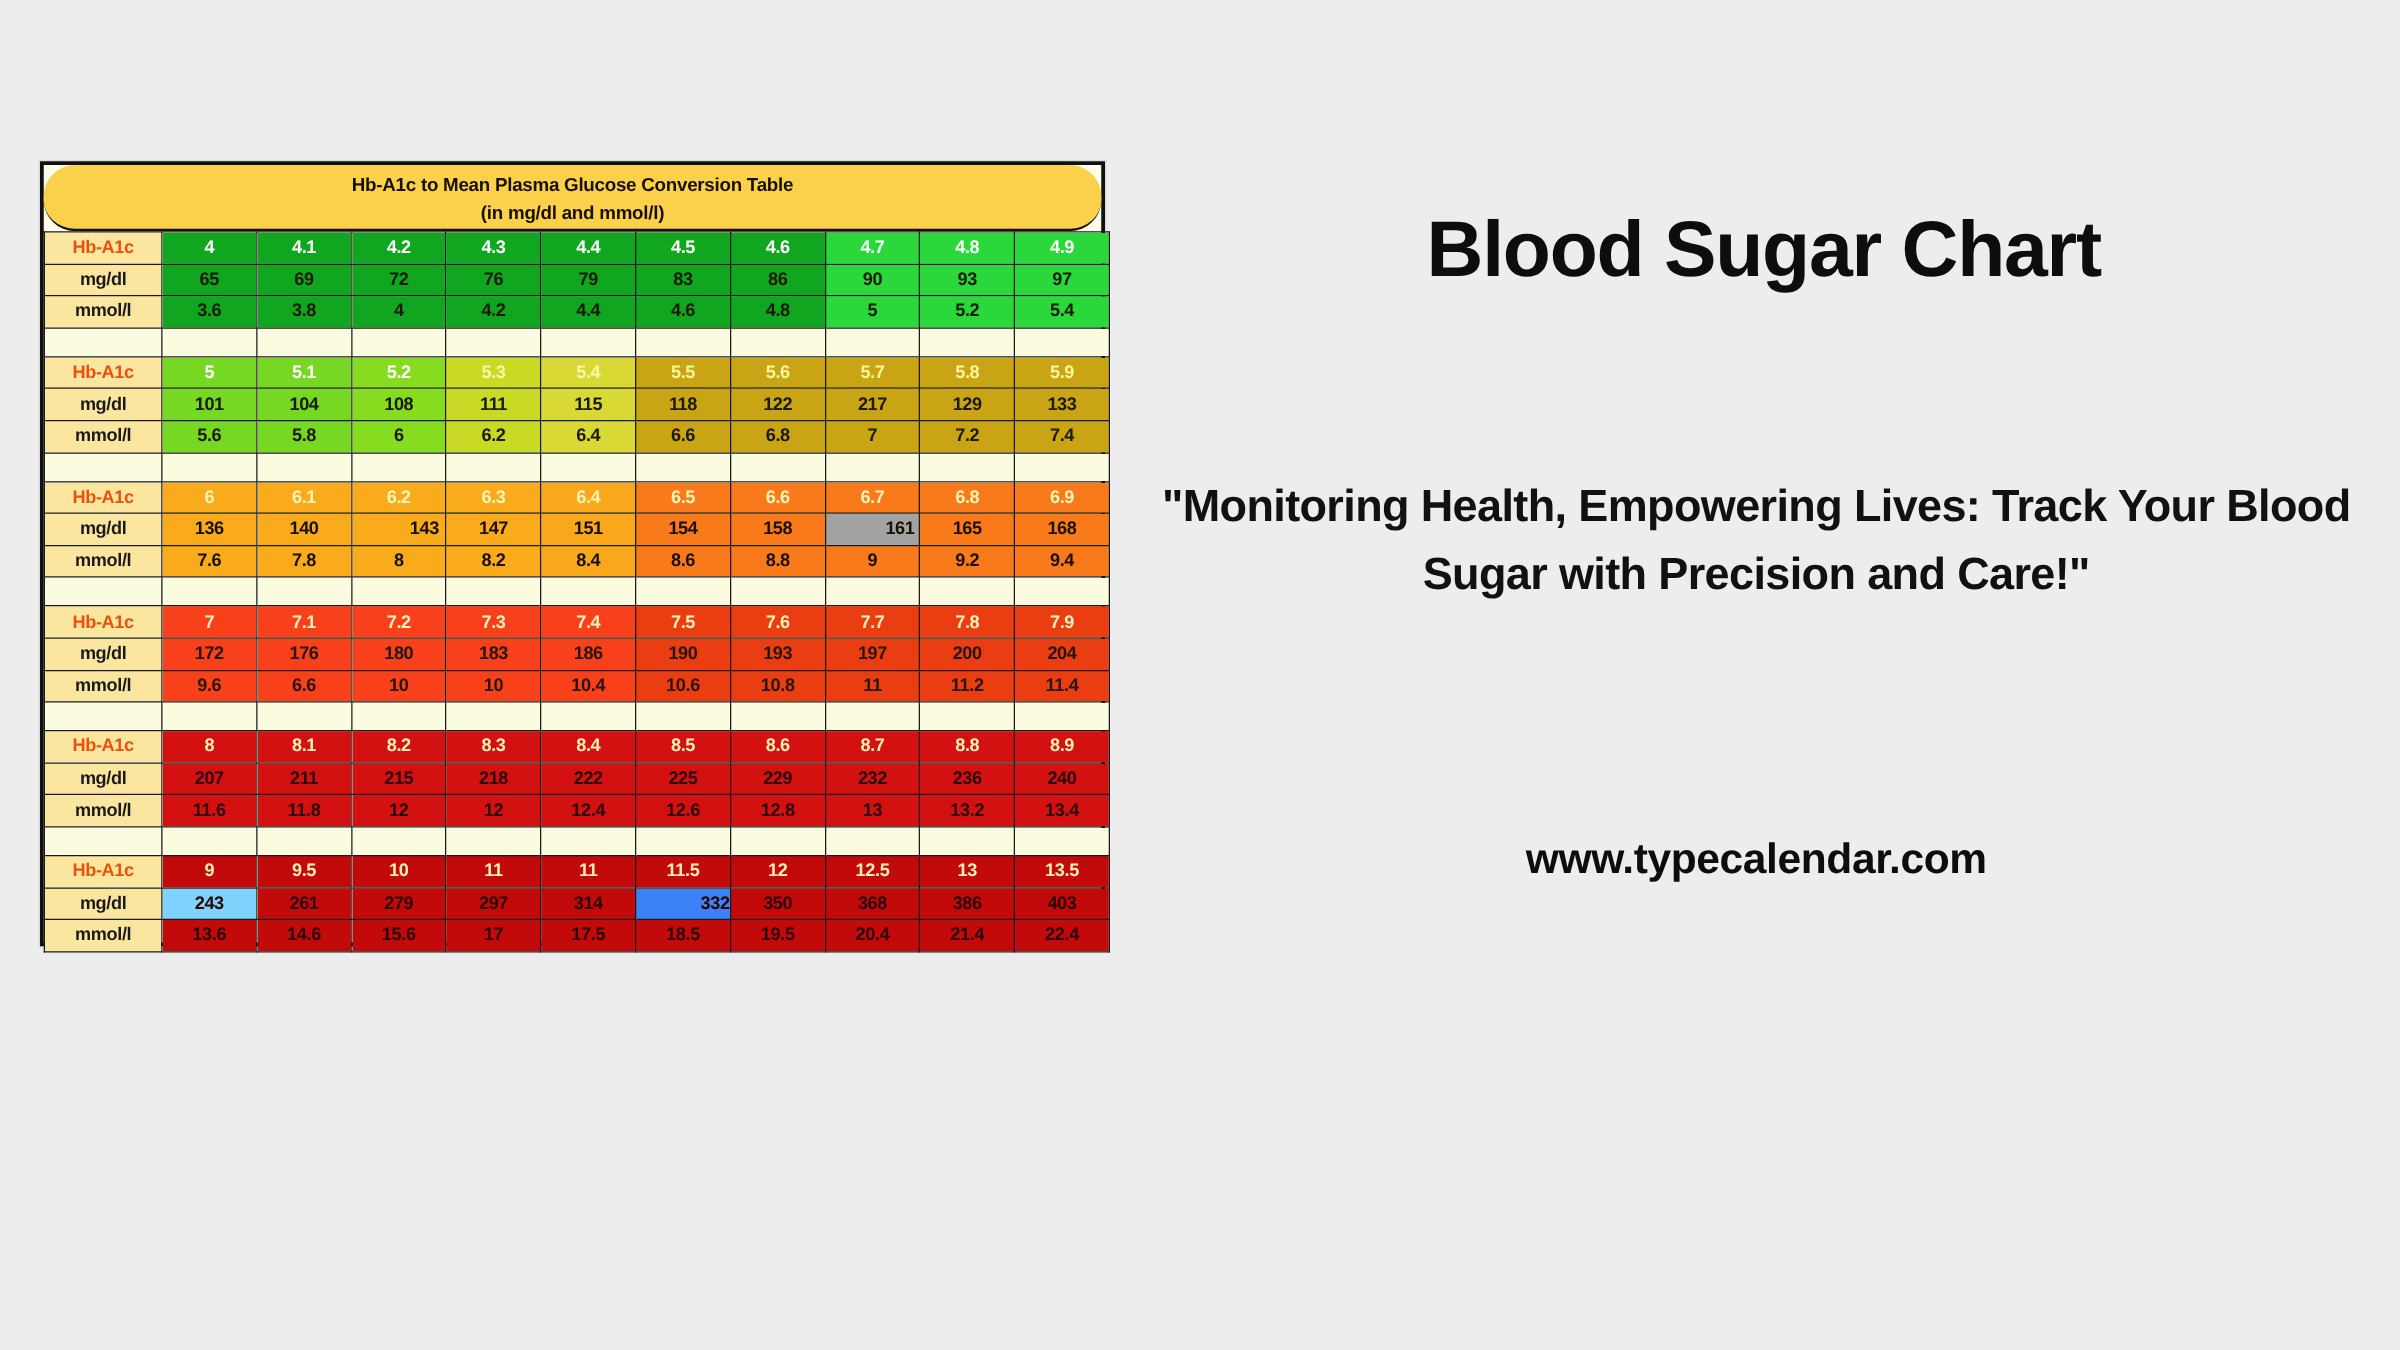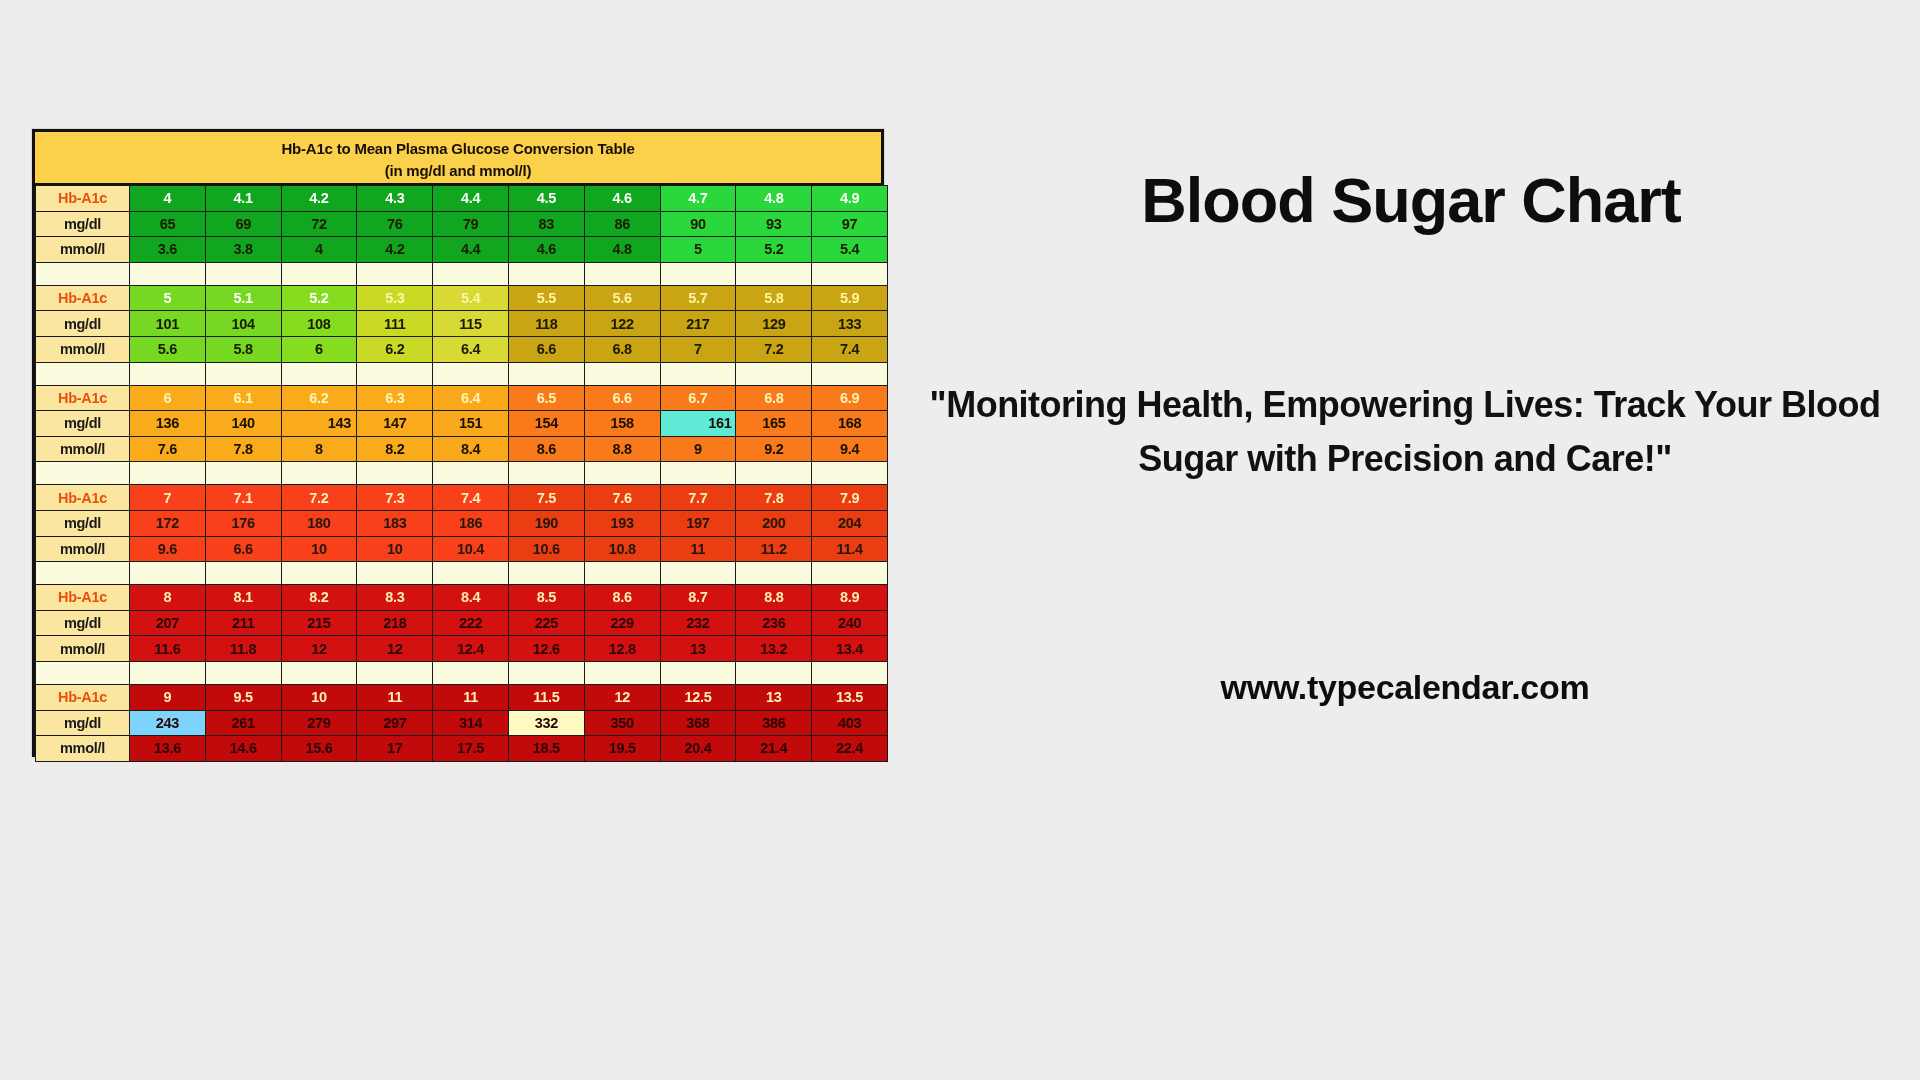--- a/index.html
+++ b/index.html
@@ -35,20 +35,21 @@
     box-shadow: 0 0 0 1px #d8d8d8;
   }
 
   #table-title-bar {
     background: #fbd14b;
     border-bottom: 2px solid #111111;
     text-align: center;
     padding: 6px 0 5px 0;
     box-sizing: border-box;
     height: 53px;
+    border-radius: 25px;
   }
   #table-title-bar .t-line {
     font-size: 15px;
     font-weight: bold;
     color: #181000;
     line-height: 22px;
     letter-spacing: -0.2px;
   }
 
   table.grid {
@@ -277,21 +278,21 @@
           </tr>
           <tr>
             <td class="rowlab ">mg/dl</td>
             <td style="background: rgb(249, 171, 27); color: rgb(26, 16, 0);">136</td>
             <td style="background: rgb(249, 171, 27); color: rgb(26, 16, 0);">140</td>
             <td style="background: rgb(249, 171, 27); color: rgb(26, 16, 0); padding-left: 41px;">143</td>
             <td style="background: rgb(249, 171, 27); color: rgb(26, 16, 0);">147</td>
             <td style="background: rgb(249, 168, 27); color: rgb(26, 16, 0);">151</td>
             <td style="background: rgb(249, 122, 27); color: rgb(26, 16, 0);">154</td>
             <td style="background: rgb(249, 122, 27); color: rgb(26, 16, 0);">158</td>
-            <td style="background: #5eead4; color: rgb(26, 16, 0); padding-left: 44px;">161</td>
+            <td style="background: #a3a3a3; color: rgb(26, 16, 0); padding-left: 44px;">161</td>
             <td style="background: rgb(249, 122, 27); color: rgb(26, 16, 0);">165</td>
             <td style="background: rgb(249, 122, 27); color: rgb(26, 16, 0);">168</td>
           </tr>
           <tr>
             <td class="rowlab ">mmol/l</td>
             <td style="background: rgb(249, 171, 27); color: rgb(26, 16, 0);">7.6</td>
             <td style="background: rgb(249, 171, 27); color: rgb(26, 16, 0);">7.8</td>
             <td style="background: rgb(249, 171, 27); color: rgb(26, 16, 0);">8</td>
             <td style="background: rgb(249, 171, 27); color: rgb(26, 16, 0);">8.2</td>
             <td style="background: rgb(249, 168, 27); color: rgb(26, 16, 0);">8.4</td>
@@ -431,21 +432,21 @@
             <td style="background: rgb(194, 10, 10); color: rgb(253, 238, 180);">13</td>
             <td style="background: rgb(194, 10, 10); color: rgb(253, 238, 180);">13.5</td>
           </tr>
           <tr>
             <td class="rowlab ">mg/dl</td>
             <td style="background: #7dd3fc; color: rgb(42, 4, 4);">243</td>
             <td style="background: rgb(194, 10, 10); color: rgb(42, 4, 4);">261</td>
             <td style="background: rgb(194, 10, 10); color: rgb(42, 4, 4);">279</td>
             <td style="background: rgb(194, 10, 10); color: rgb(42, 4, 4);">297</td>
             <td style="background: rgb(194, 10, 10); color: rgb(42, 4, 4);">314</td>
-            <td style="background: #fef9c3; color: rgb(42, 4, 4);">332</td>
+            <td style="background: #3b82f6; color: rgb(42, 4, 4); text-align: right;">332</td>
             <td style="background: rgb(194, 10, 10); color: rgb(42, 4, 4);">350</td>
             <td style="background: rgb(194, 10, 10); color: rgb(42, 4, 4);">368</td>
             <td style="background: rgb(194, 10, 10); color: rgb(42, 4, 4);">386</td>
             <td style="background: rgb(194, 10, 10); color: rgb(42, 4, 4);">403</td>
           </tr>
           <tr>
             <td class="rowlab ">mmol/l</td>
             <td style="background: rgb(194, 10, 10); color: rgb(42, 4, 4);">13.6</td>
             <td style="background: rgb(194, 10, 10); color: rgb(42, 4, 4);">14.6</td>
             <td style="background: rgb(194, 10, 10); color: rgb(42, 4, 4);">15.6</td>

